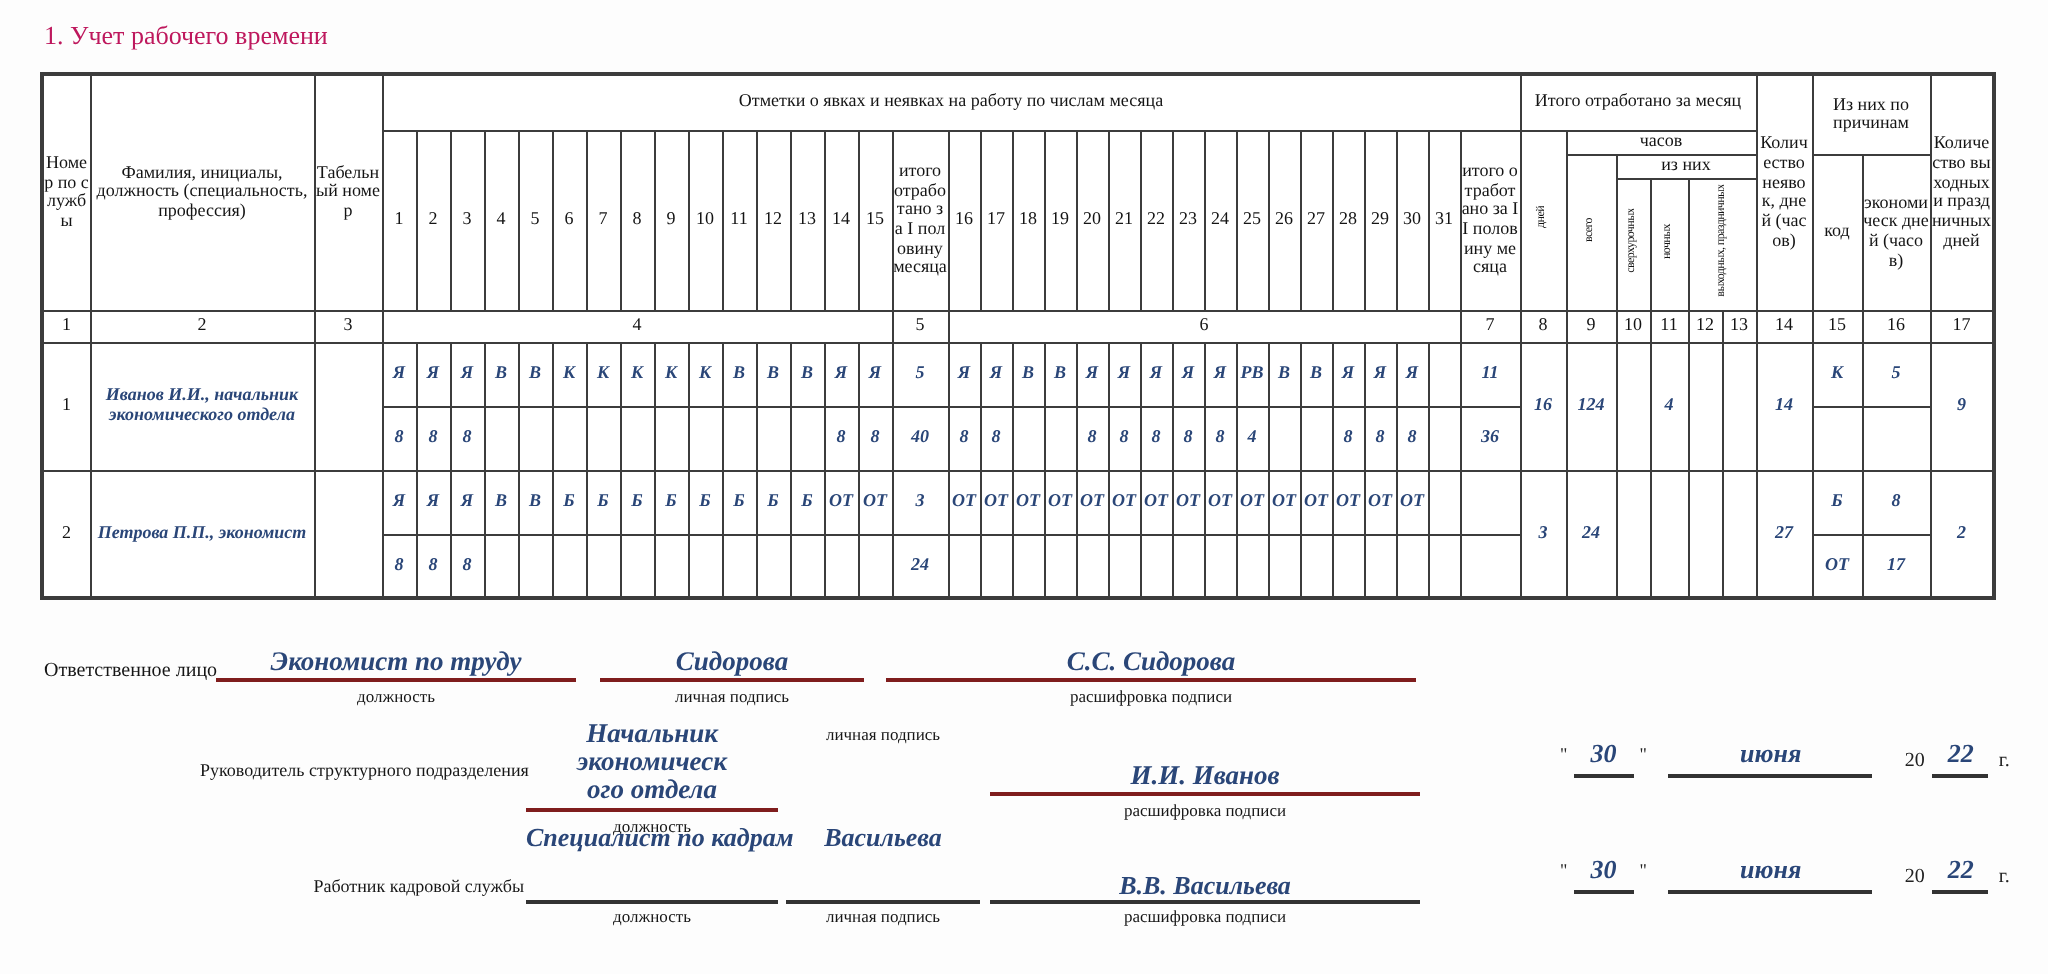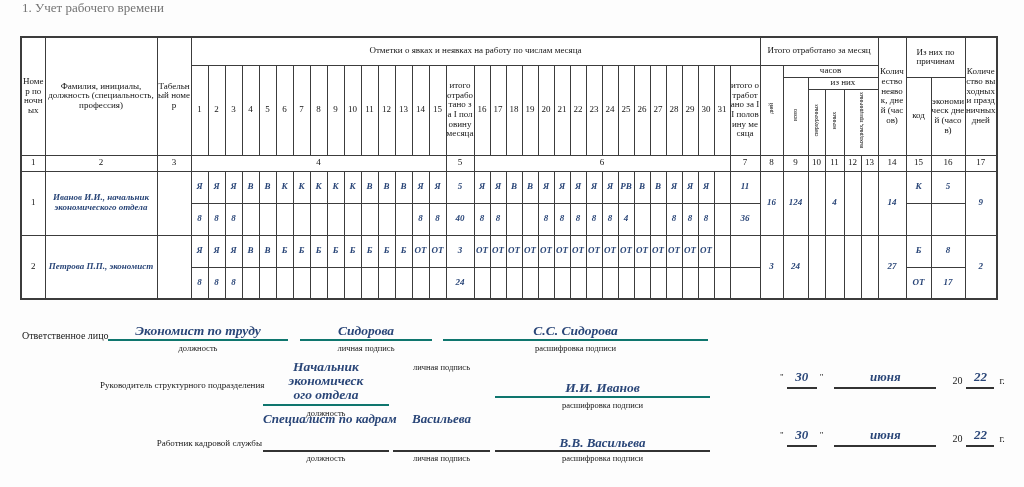--- a/index.html
+++ b/index.html
@@ -3,21 +3,21 @@
 <meta charset="utf-8">
 <style>
   :root { --ink: #2a4678; }
   * { box-sizing: border-box; }
   html,body { margin:0; padding:0; }
   body {
     width:1024px; height:487px; background:#fdfdfd;
     font-family:"Liberation Serif", serif; color:#141414;
     position:relative; overflow:hidden;
   }
-  .title { position:absolute; left:22px; top:0; font-size:13px; color:#737373; }
+  .title { position:absolute; left:22px; top:10px; font-size:13px; color:#be185d; }
 
   table.sheet {
     position:absolute; left:20px; top:36px;
     border-collapse:collapse; table-layout:fixed;
     border:2px solid #3c3c3c; background:#fff;
   }
   table.sheet td {
     border:1px solid #3c3c3c; padding:0; text-align:center;
     vertical-align:middle; overflow:hidden; font-size:9px; line-height:1.08;
   }
@@ -50,21 +50,21 @@
   td.rownum {
     vertical-align:top; text-align:right; padding:11px 1px 0 0;
     font-size:9.5px; color:#141414;
   }
 
   .slabel { position:absolute; font-size:10px; color:#161616; white-space:nowrap; }
   .slabel.r { text-align:right; font-size:9px; }
   .field { position:absolute; text-align:center; }
   .field .v {
     display:flex; align-items:flex-end; justify-content:center;
-    min-height:17px; border-bottom:2px solid #0f766e; padding-bottom:1px;
+    min-height:17px; border-bottom:2px solid #7f1d1d; padding-bottom:1px;
     color:var(--ink); font-weight:bold; font-style:italic;
     font-size:13.5px; line-height:1.05;
   }
   .field .v.tall { min-height:38px; }
   .field .l { font-size:8.5px; color:#161616; padding-top:2px; }
   .prelines { white-space:pre-line; }
 
   .free-v {
     position:absolute; text-align:center; color:var(--ink);
     font-weight:bold; font-style:italic; font-size:13px; white-space:nowrap;
@@ -100,21 +100,21 @@
     <col style="width:19px">
       <col style="width:17px">
       <col style="width:17px">
     <col style="width:28px">
       <col style="width:25px">
       <col style="width:34px">
       <col style="width:32px">
   </colgroup>
   <tbody>
       <tr class="hr1">
-    <td rowspan="4" class="hdr breakall">Номер по ночных</td>
+    <td rowspan="4" class="hdr breakall">Номер по службы</td>
     <td rowspan="4" class="hdr-lg">Фамилия, инициалы, должность (специальность, профессия)</td>
     <td rowspan="4" class="hdr-lg breakall">Табельный номер</td>
     <td colspan="33" class="hdr-lg">Отметки о явках и неявках на работу по числам месяца</td>
     <td colspan="6" class="hdr-lg">Итого отработано за месяц</td>
     <td rowspan="4" class="hdr breakall">Количество неявок, дней (часов)</td>
     <td colspan="2" rowspan="2" class="hdr-lg">Из них по причинам</td>
     <td rowspan="4" class="hdr breakall">Количество выходных и праздничных дней</td>
   </tr>
   <tr class="hr2">
     <td rowspan="3" class="daynum">1</td>

